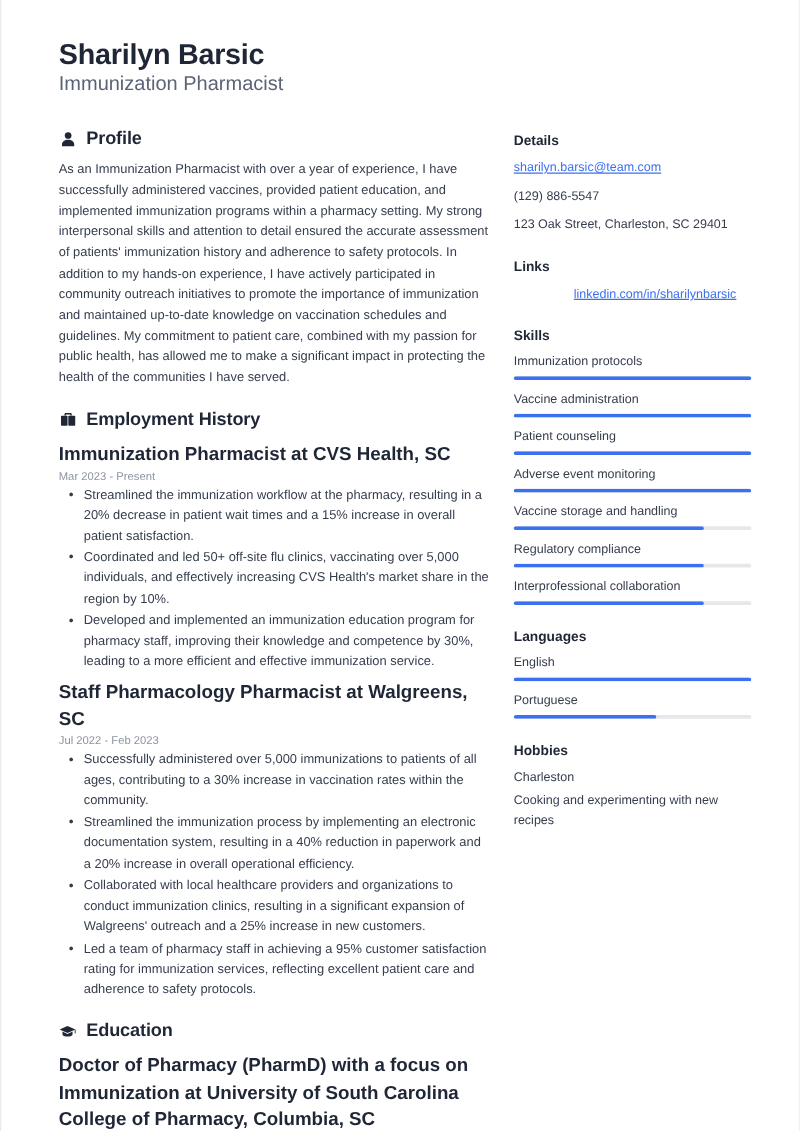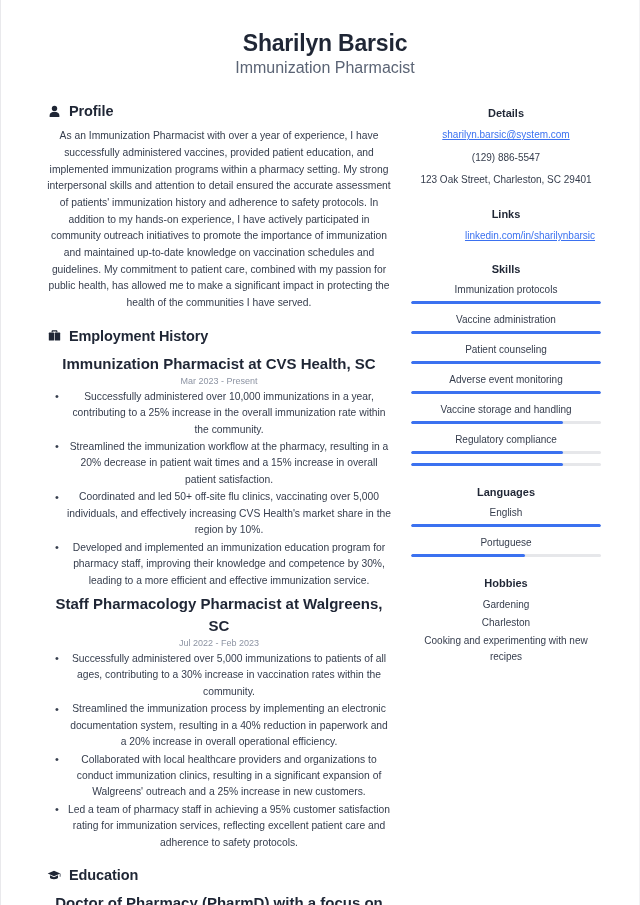--- a/index.html
+++ b/index.html
@@ -15,21 +15,20 @@
 
   .page {
     position: relative;
     width: 640px;
     height: 905px;
     background: #ffffff;
     border-left: 1px solid #e9e9ec;
     border-right: 1px solid #f2f2f4;
     padding: 30px 36px 0 46px;
     overflow: hidden;
-    text-align: center;
   }
 
   
   .header { margin-bottom: 26px; }
   .name {
     font-size: 23px;
     font-weight: bold;
     letter-spacing: -0.2px;
     color: #1f2635;
     line-height: 1.15;
@@ -205,21 +204,20 @@
               <rect x="8.2" y="4.4" width="6.8" height="9.9" rx="0.7"></rect>
             </svg>
           </span>
           <span class="sec-title">Employment History</span>
         </div>
 
         <div class="entry">
           <div class="entry-title">Immunization Pharmacist at CVS Health, SC</div>
           <div class="entry-date">Mar 2023 - Present</div>
           <ul class="bullets">
-            <li>Successfully administered over 10,000 immunizations in a year, contributing to a 25% increase in the overall immunization rate within the community.</li>
             <li>Streamlined the immunization workflow at the pharmacy, resulting in a 20% decrease in patient wait times and a 15% increase in overall patient satisfaction.</li>
             <li>Coordinated and led 50+ off-site flu clinics, vaccinating over 5,000 individuals, and effectively increasing CVS Health's market share in the region by 10%.</li>
             <li>Developed and implemented an immunization education program for pharmacy staff, improving their knowledge and competence by 30%, leading to a more efficient and effective immunization service.</li>
           </ul>
         </div>
 
         <div class="entry">
           <div class="entry-title">Staff Pharmacology Pharmacist at Walgreens, SC</div>
           <div class="entry-date">Jul 2022 - Feb 2023</div>
           <ul class="bullets">
@@ -248,21 +246,21 @@
           <div class="entry-extra">Relevant Coursework: Pharmacology, Medicinal Chemistry, Immunology, Pharmacotherapy, Pharmacy Law, Pharmaceutical</div>
         </div>
       </div>
 
     </div>
 
     <div class="col-side">
 
       <div class="side-block">
         <div class="side-title">Details</div>
-        <a class="side-link" style="color: rgb(59, 113, 240);">sharilyn.barsic@system.com</a>
+        <a class="side-link" style="color: rgb(59, 113, 240);">sharilyn.barsic@team.com</a>
         <div class="side-text">(129) 886-5547</div>
         <div class="side-text">123 Oak Street, Charleston, SC 29401</div>
       </div>
 
       <div class="side-block">
         <div class="side-title">Links</div>
         <a class="side-link" style="color: rgb(59, 113, 240); margin-left: 48px;">linkedin.com/in/sharilynbarsic</a>
       </div>
 
       <div class="side-block">
@@ -298,20 +296,21 @@
             <div class="meter-fill" style="width: 80%; background: rgb(59, 113, 240);"></div>
           </div>
         </div>
         <div class="meter">
           <div class="meter-label">Regulatory compliance</div>
           <div class="meter-track">
             <div class="meter-fill" style="width: 80%; background: rgb(59, 113, 240);"></div>
           </div>
         </div>
         <div class="meter">
+          <div class="meter-label">Interprofessional collaboration</div>
           <div class="meter-track">
             <div class="meter-fill" style="width: 80%; background: rgb(59, 113, 240);"></div>
           </div>
         </div>
       </div>
 
       <div class="side-block">
         <div class="side-title">Languages</div>
         <div class="meter">
           <div class="meter-label">English</div>
@@ -322,20 +321,19 @@
         <div class="meter">
           <div class="meter-label">Portuguese</div>
           <div class="meter-track">
             <div class="meter-fill" style="width: 60%; background: rgb(59, 113, 240);"></div>
           </div>
         </div>
       </div>
 
       <div class="side-block">
         <div class="side-title">Hobbies</div>
-        <div class="hobby-item">Gardening</div>
         <div class="hobby-item">Charleston</div>
         <div class="hobby-item">Cooking and experimenting with new recipes</div>
       </div>
 
     </div>
   </div>
 </div>
 
 </body></html>

